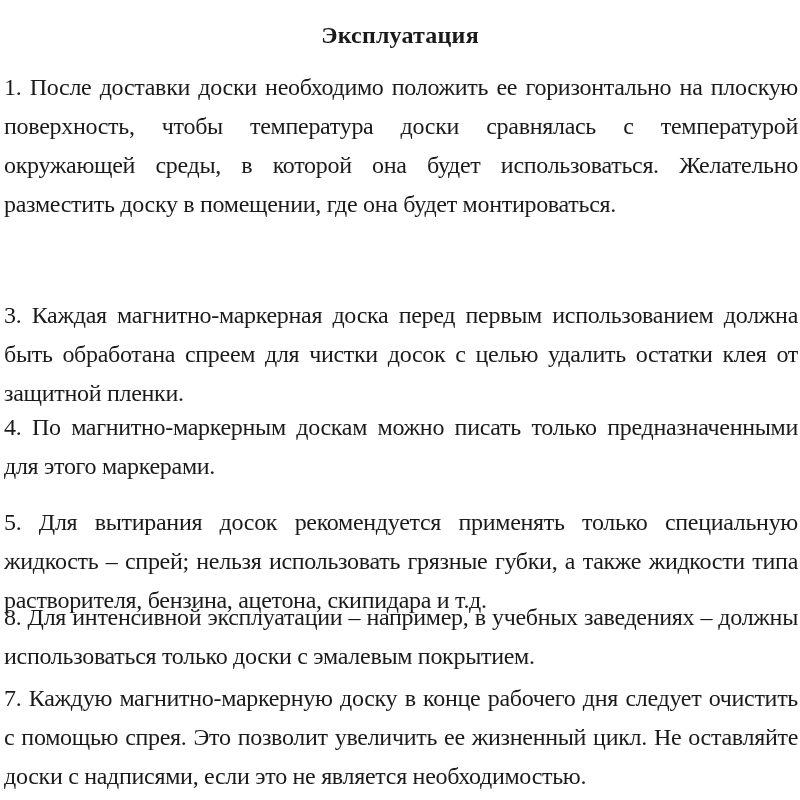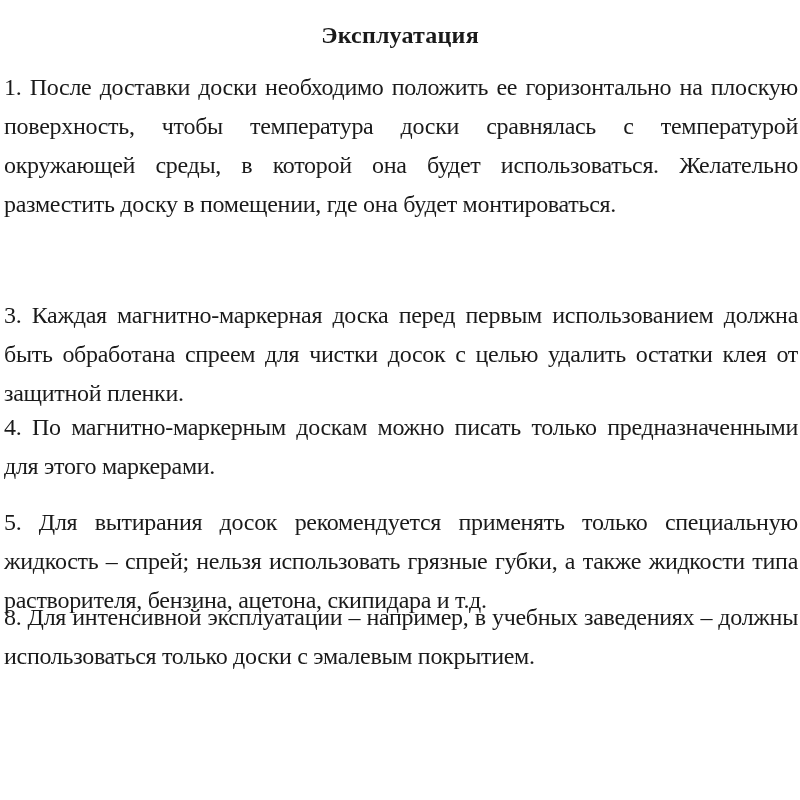--- a/index.html
+++ b/index.html
@@ -55,13 +55,14 @@
 <body>
 
 <div class="page">
   <div class="title">Эксплуатация</div>
 
   <div class="para p1">1.  После доставки доски необходимо положить ее горизонтально на плоскую поверхность, чтобы температура доски сравнялась с температурой окружающей среды, в которой она будет использоваться. Желательно разместить доску в помещении, где она будет монтироваться.</div>
   <div class="para p3">3.  Каждая магнитно-маркерная доска перед первым использованием должна быть обработана спреем для чистки досок с целью удалить остатки клея от защитной пленки.</div>
   <div class="para p4">4.  По магнитно-маркерным доскам можно писать только предназначенными для этого маркерами.</div>
   <div class="para p5">5.  Для вытирания досок рекомендуется применять только специальную жидкость – спрей; нельзя использовать грязные губки, а также жидкости типа растворителя, бензина, ацетона, скипидара и т.д.</div>
   <div class="para p6">8.  Для интенсивной эксплуатации – например, в учебных заведениях – должны использоваться только доски с эмалевым покрытием.</div>
+  <div class="para p7">7.  Каждую магнитно-маркерную доску в конце рабочего дня следует очистить с помощью спрея. Это позволит увеличить ее жизненный цикл. Не оставляйте доски с надписями, если это не является необходимостью.</div>
 </div>
 
 </body></html>

